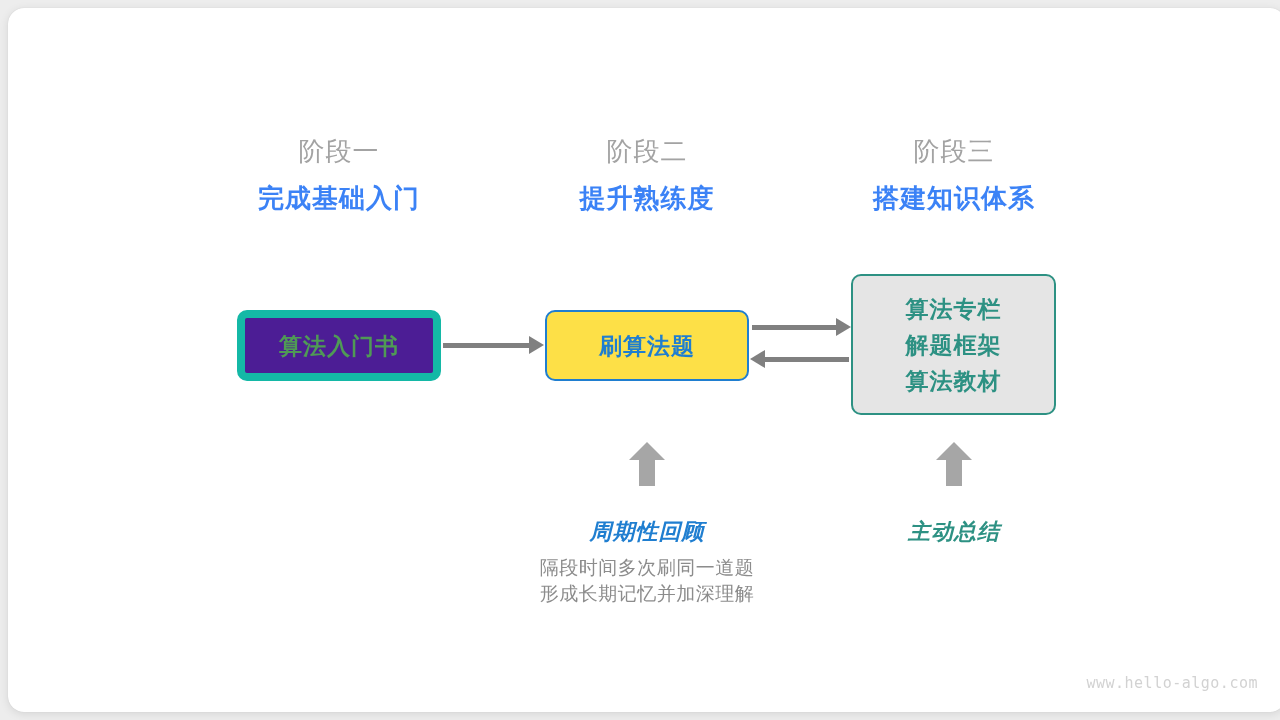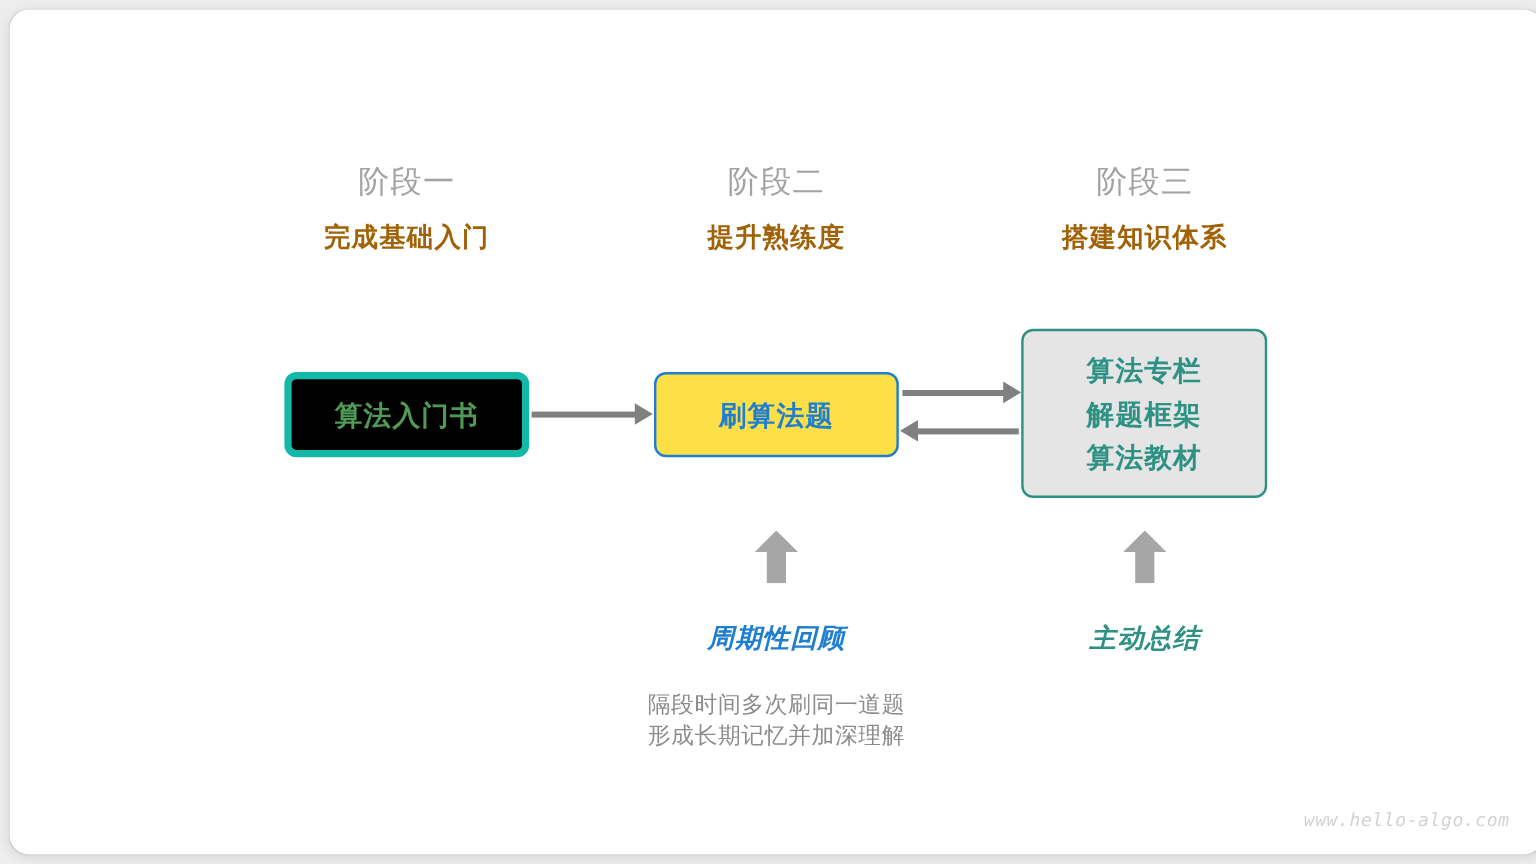--- a/index.html
+++ b/index.html
@@ -32,44 +32,44 @@
     width: 300px;
   }
   .stage-head .stage-top {
     font-size: 26px;
     color: #a3a3a3;
     font-weight: 400;
     letter-spacing: 1px;
     line-height: 34px;
   }
   .stage-head .stage-sub {
-    font-size: 22px;
-    color: #a16207;
+    font-size: 26px;
+    color: #3b82f6;
     font-weight: bold;
     letter-spacing: 1px;
     line-height: 32px;
     margin-top: 14px;
   }
   .node {
     position: absolute;
     box-sizing: border-box;
     border-radius: 10px;
     display: flex;
     flex-direction: column;
     align-items: center;
     justify-content: center;
     font-weight: bold;
     letter-spacing: 1px;
   }
   .node-line { line-height: 36px; }
 
   #node-book {
     left: 229px; top: 302px; width: 204px; height: 71px;
-    border: 6px solid #14b8a6;
-    background: #000000;
+    border: 8px solid #14b8a6;
+    background: #4c1d95;
     color: #4f9a55;
     font-size: 23px;
   }
   #node-practice {
     left: 537px; top: 302px; width: 204px; height: 71px;
     border: 2px solid #1f7ed0;
     background: #fde047;
     color: #1f7ed0;
     font-size: 23px;
   }
@@ -115,35 +115,34 @@
   .tip-title {
     font-size: 22px;
     font-weight: bold;
     letter-spacing: 1px;
     line-height: 30px;
     font-style: italic;
   }
   .tip-title.blue { color: #1f7ed0; }
   .tip-title.teal { color: #2d9183; }
   .tip-desc {
-    margin-top: 28px;
+    margin-top: 8px;
     font-size: 19px;
     color: #8c8c8c;
     line-height: 26px;
     letter-spacing: 0.5px;
   }
   #watermark {
     position: absolute;
     right: 28px;
     bottom: 20px;
     font-family: "DejaVu Sans Mono", "Liberation Mono", monospace;
     font-size: 15px;
     color: #d2d2d2;
     letter-spacing: 0.5px;
-    font-style: italic;
   }
 </style>
 </head>
 <body>
 
 <div id="card">
 
   <div class="stage-head" style="left:181px; top:126px;">
     <div class="stage-top">阶段一</div>
     <div class="stage-sub">完成基础入门</div>

